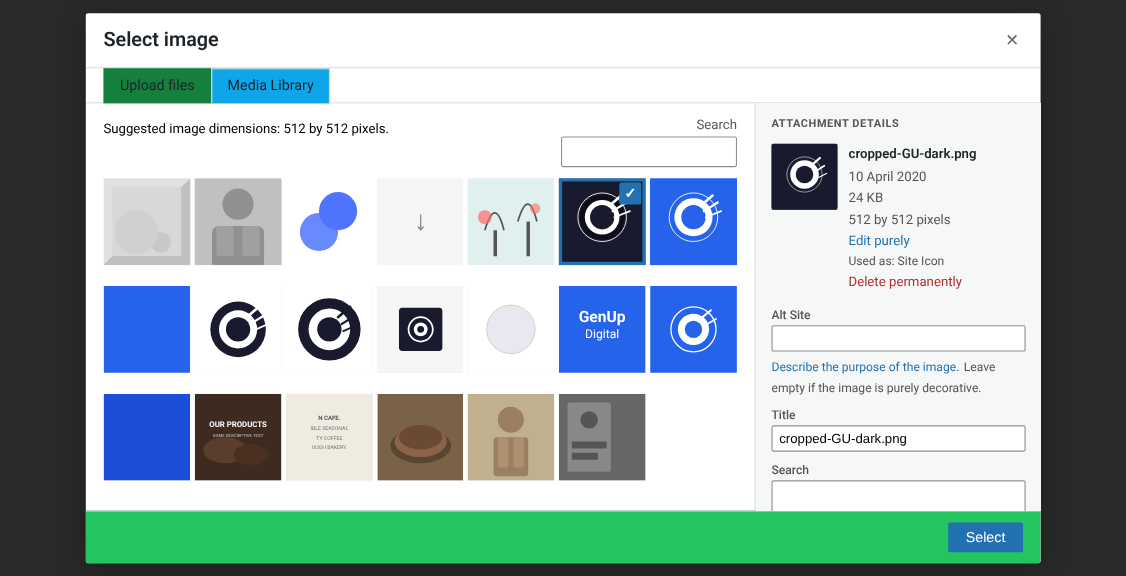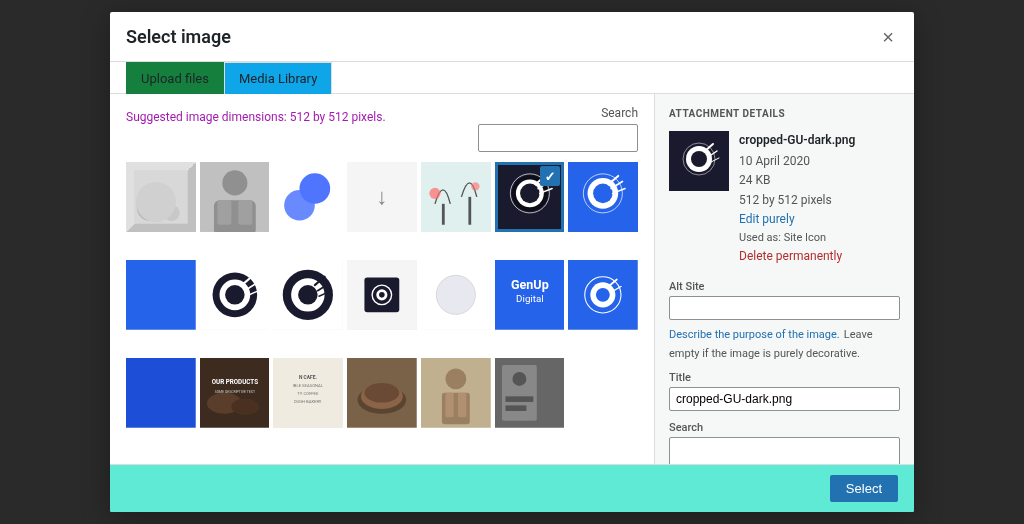--- a/index.html
+++ b/index.html
@@ -18,21 +18,21 @@
       width: 1024px;
       height: 524px;
       background: rgba(0,0,0,0.5);
       display: flex;
       align-items: center;
       justify-content: center;
     }
 
     .modal {
       background: #fff;
-      width: 804px;
+      width: 868px;
       height: 500px;
       border-radius: 2px;
       box-shadow: 0 5px 30px rgba(0,0,0,0.3);
       display: flex;
       flex-direction: column;
       overflow: hidden;
     }
 
     .modal-header {
       display: flex;
@@ -102,21 +102,21 @@
     .media-toolbar {
       display: flex;
       align-items: flex-start;
       justify-content: space-between;
       margin-bottom: 10px;
       flex-shrink: 0;
     }
 
     .suggested-text {
       font-size: 12px;
-      color: #a21caf;
+      color: #000000;
       padding-top: 4px;
       text-align: center;
     }
 
     .search-area {
       display: flex;
       flex-direction: column;
       align-items: flex-end;
       gap: 4px;
     }
@@ -325,21 +325,21 @@
     .describe-text {
       font-size: 11px;
       color: #555;
     }
 
     .modal-footer {
       padding: 10px 16px;
       border-top: 1px solid #ddd;
       display: flex;
       justify-content: flex-end;
-      background: #5eead4;
+      background: #22c55e;
       flex-shrink: 0;
     }
 
     .select-button {
       background: #2271b1;
       color: #fff;
       border: none;
       padding: 6px 16px;
       border-radius: 2px;
       font-size: 13px;

